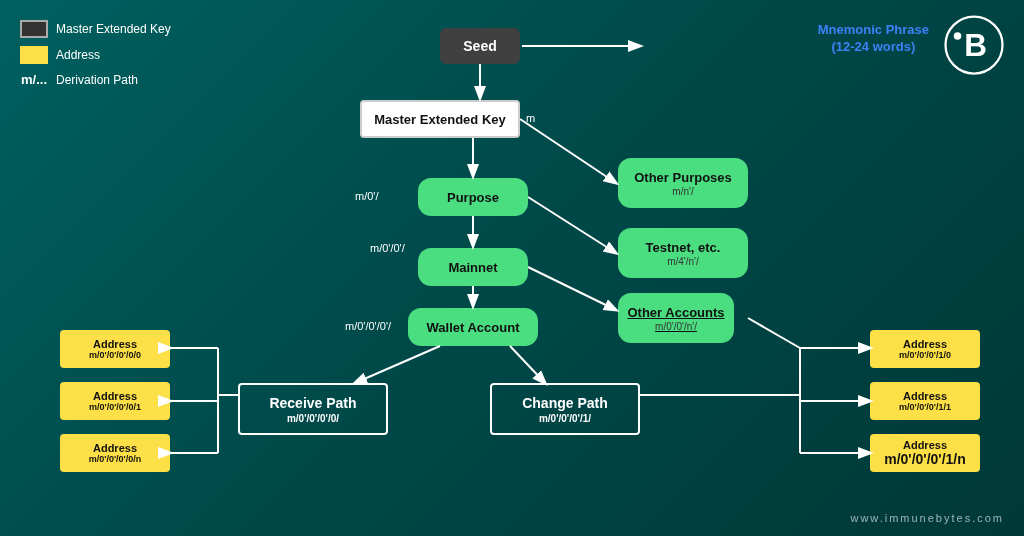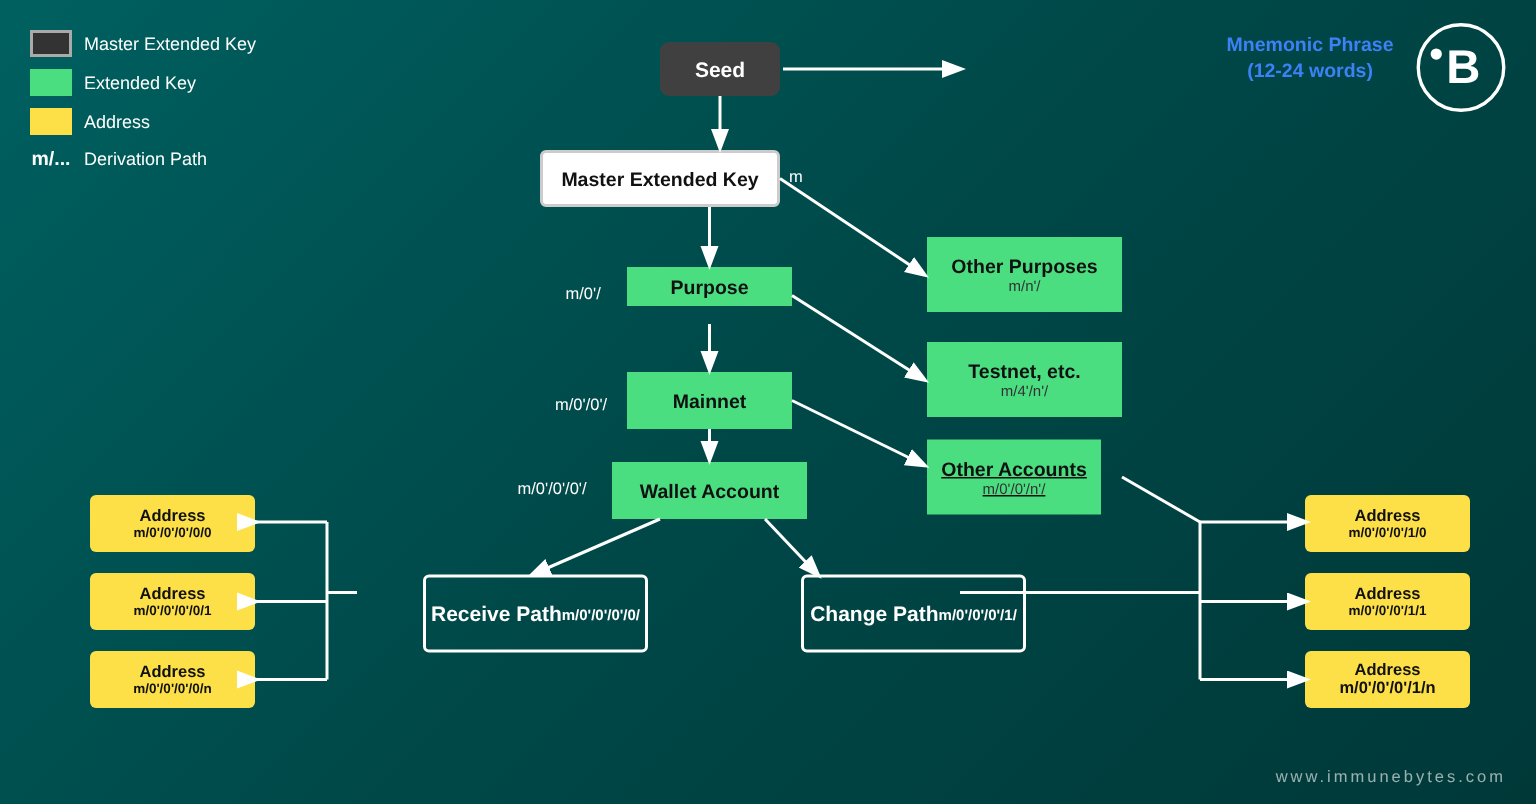--- a/index.html
+++ b/index.html
@@ -101,25 +101,25 @@
       width: 160px;
       height: 38px;
       font-size: 13px;
       top: 100px;
       left: 360px;
       border: 2px solid #ccc;
     }
     .node.green {
       background: #4ade80;
       color: #111;
-      border-radius: 0;
+      border-radius: 13px;
     }
     .node.purpose {
       width: 110px;
-      height: 26px;
+      height: 38px;
       font-size: 13px;
       top: 178px;
       left: 418px;
     }
     .node.mainnet {
       width: 110px;
       height: 38px;
       font-size: 13px;
       top: 248px;
       left: 418px;
@@ -155,25 +155,25 @@
     }
 
     
     .path-box {
       position: absolute;
       background: transparent;
       border: 2.5px solid white;
       color: white;
       border-radius: 4px;
       display: flex;
+      flex-direction: column;
       align-items: center;
       justify-content: center;
       font-weight: bold;
       font-size: 14px;
-      margin-left: 44px;
     }
     .receive-path {
       width: 150px;
       height: 52px;
       top: 383px;
       left: 238px;
     }
     .change-path {
       width: 150px;
       height: 52px;
@@ -223,24 +223,20 @@
       margin-top: 1px;
     }
   </style>
 </head>
 <body>
 
 <div class="legend">
   <div class="legend-item">
     <div class="legend-box master"></div>
     <span>Master Extended Key</span>
-  </div>
-  <div class="legend-item">
-    <div class="legend-box extended"></div>
-    <span>Extended Key</span>
   </div>
   <div class="legend-item">
     <div class="legend-box address"></div>
     <span>Address</span>
   </div>
   <div class="legend-item">
     <span class="legend-path">m/...</span>
     <span>Derivation Path</span>
   </div>
 </div>
@@ -263,26 +259,26 @@
 </div>
 
 <div class="node master-ext">
   <span>Master Extended Key</span>
 </div>
 <span class="path-label" style="top:112px; left:526px;">m</span>
 
 <div class="node green purpose">
   <span>Purpose</span>
 </div>
-<span class="path-label" style="top:190px; left:377px;">m/0'/</span>
+<span class="path-label" style="top:190px; left:355px;">m/0'/</span>
 
 <div class="node green mainnet">
   <span>Mainnet</span>
 </div>
-<span class="path-label" style="top:264px; left:370px;">m/0'/0'/</span>
+<span class="path-label" style="top:242px; left:370px;">m/0'/0'/</span>
 
 <div class="node green wallet-account">
   <span>Wallet Account</span>
 </div>
 <span class="path-label" style="top:320px; left:345px;">m/0'/0'/0'/</span>
 
 <div class="node green other-purposes">
   <span>Other Purposes</span>
   <span class="sub-label">m/n'/</span>
 </div>
@@ -323,21 +319,21 @@
 <div class="addr-box" style="top:330px; left:870px;">
   <span style="font-size:11px;font-weight:bold;">Address</span>
   <span style="font-size:9px;">m/0'/0'/0'/1/0</span>
 </div>
 <div class="addr-box" style="top:382px; left:870px;">
   <span style="font-size:11px;font-weight:bold;">Address</span>
   <span style="font-size:9px;">m/0'/0'/0'/1/1</span>
 </div>
 <div class="addr-box" style="top:434px; left:870px;">
   <span style="font-size:11px;font-weight:bold;">Address</span>
-  <span style="font-size:11px;">m/0'/0'/0'/1/n</span>
+  <span style="font-size:14px;">m/0'/0'/0'/1/n</span>
 </div>
 
 <div class="website">
   <span>www.immunebytes.com</span>
 </div>
 
 <svg class="arrows-svg" xmlns="http://www.w3.org/2000/svg">
   <defs>
     <marker id="arrowWhite" markerWidth="8" markerHeight="8" refX="6" refY="3" orient="auto">
       <path d="M0,0 L0,6 L8,3 z" fill="white"></path>

